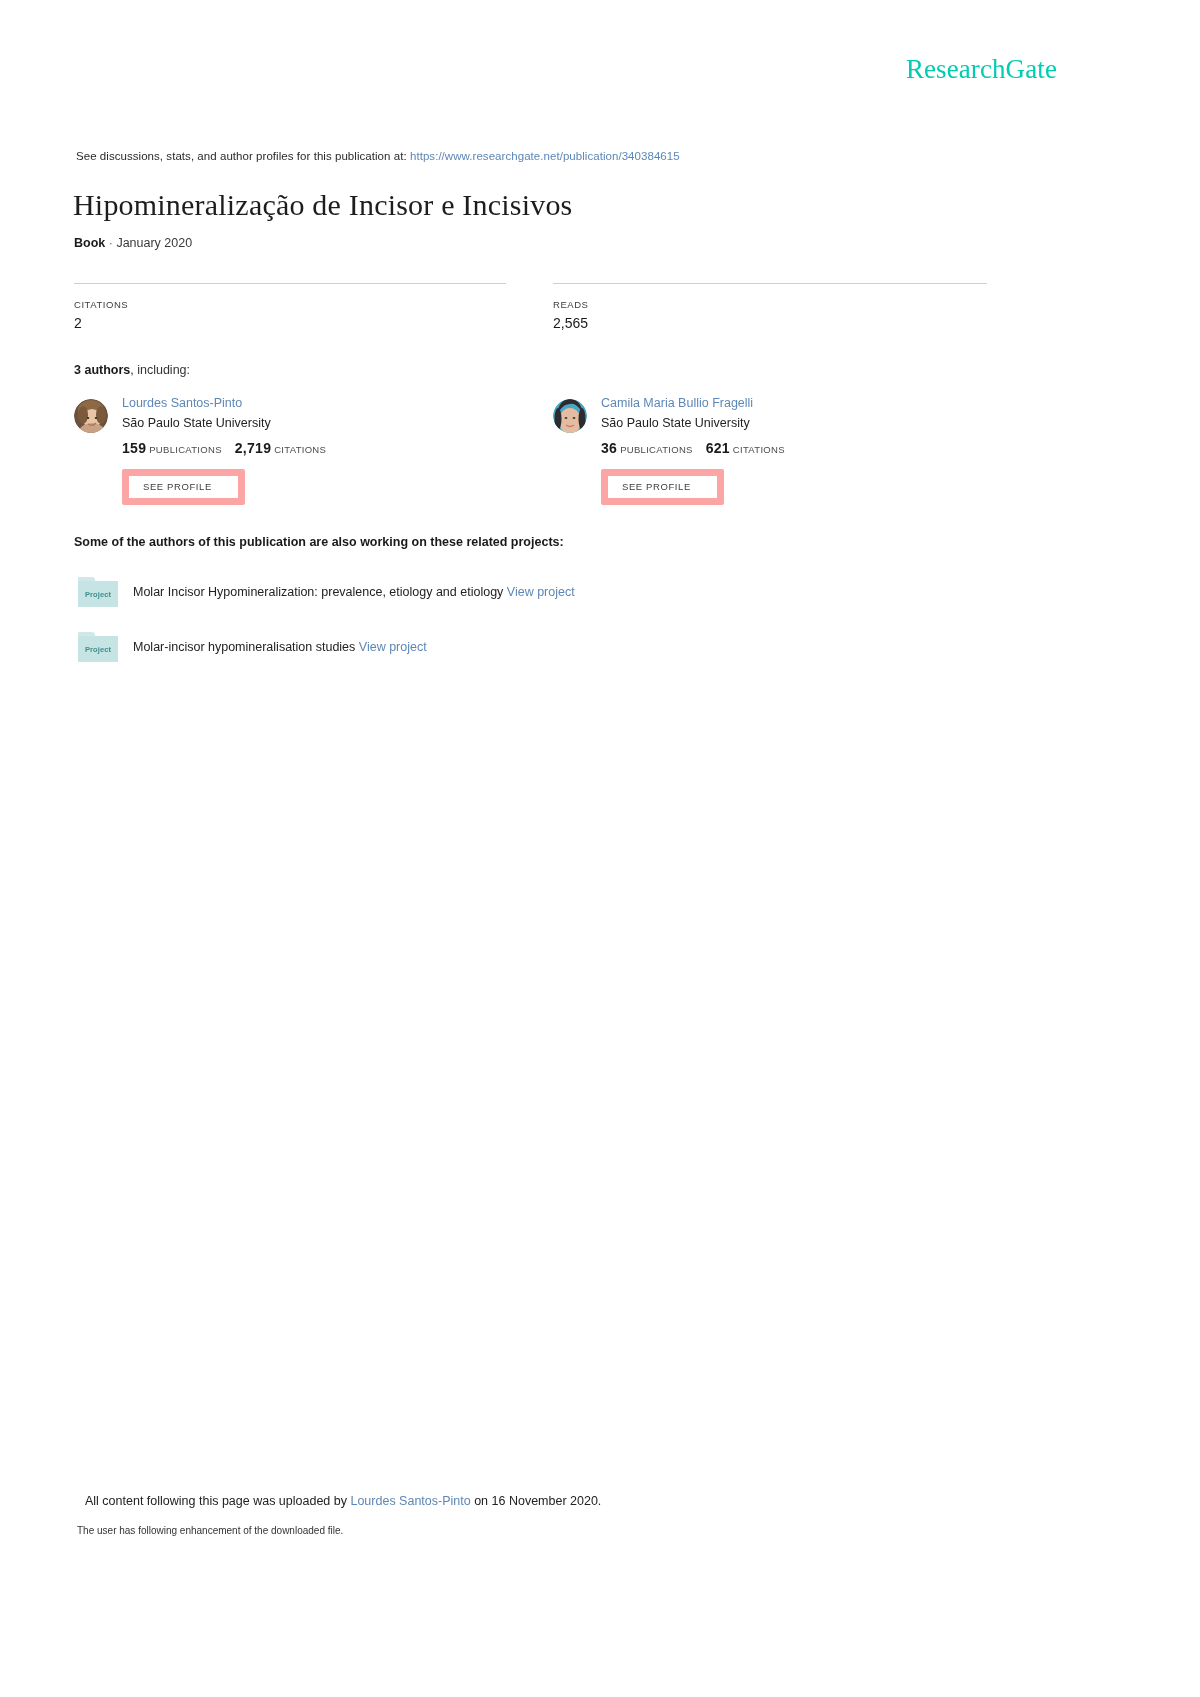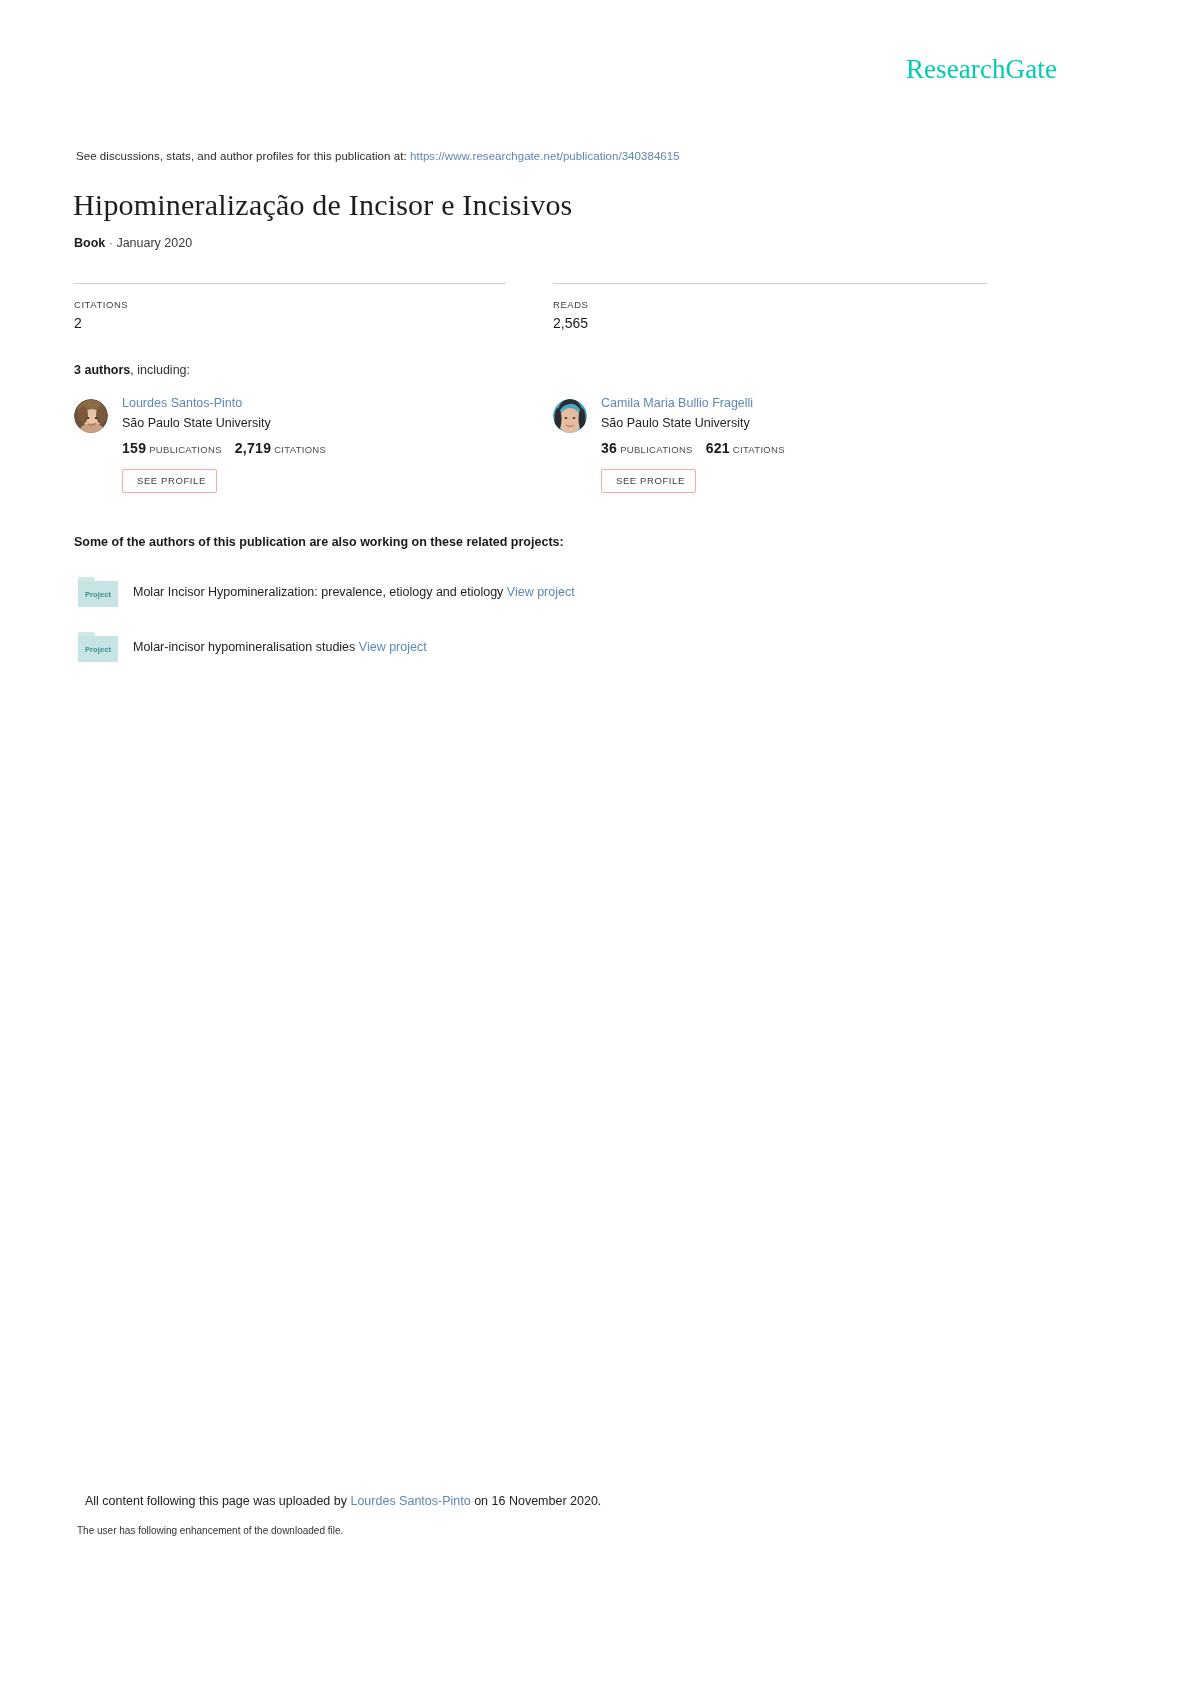--- a/index.html
+++ b/index.html
@@ -148,24 +148,24 @@
     letter-spacing: 0.3px;
     color: #4a4a4a;
     white-space: nowrap;
   }
   .author-stats b { font-weight: bold; font-size: 14px; color: #1a1a1a; }
   .author-stats .gap { display: inline-block; width: 7px; }
 
   .see-profile {
     margin-top: 13px;
     display: inline-block;
-    border: 1px solid #fca5a5;
+    border: 7px solid #fca5a5;
     background: #fff;
     border-radius: 2px;
-    padding: 6px 10px 6px 14px;
+    padding: 6px 26px 6px 14px;
     font-size: 9.5px;
     letter-spacing: 0.6px;
     color: #3d3d3d;
     cursor: pointer;
     font-family: "Liberation Sans", sans-serif;
     line-height: 1;
   }
 
   
   .projects-heading {

